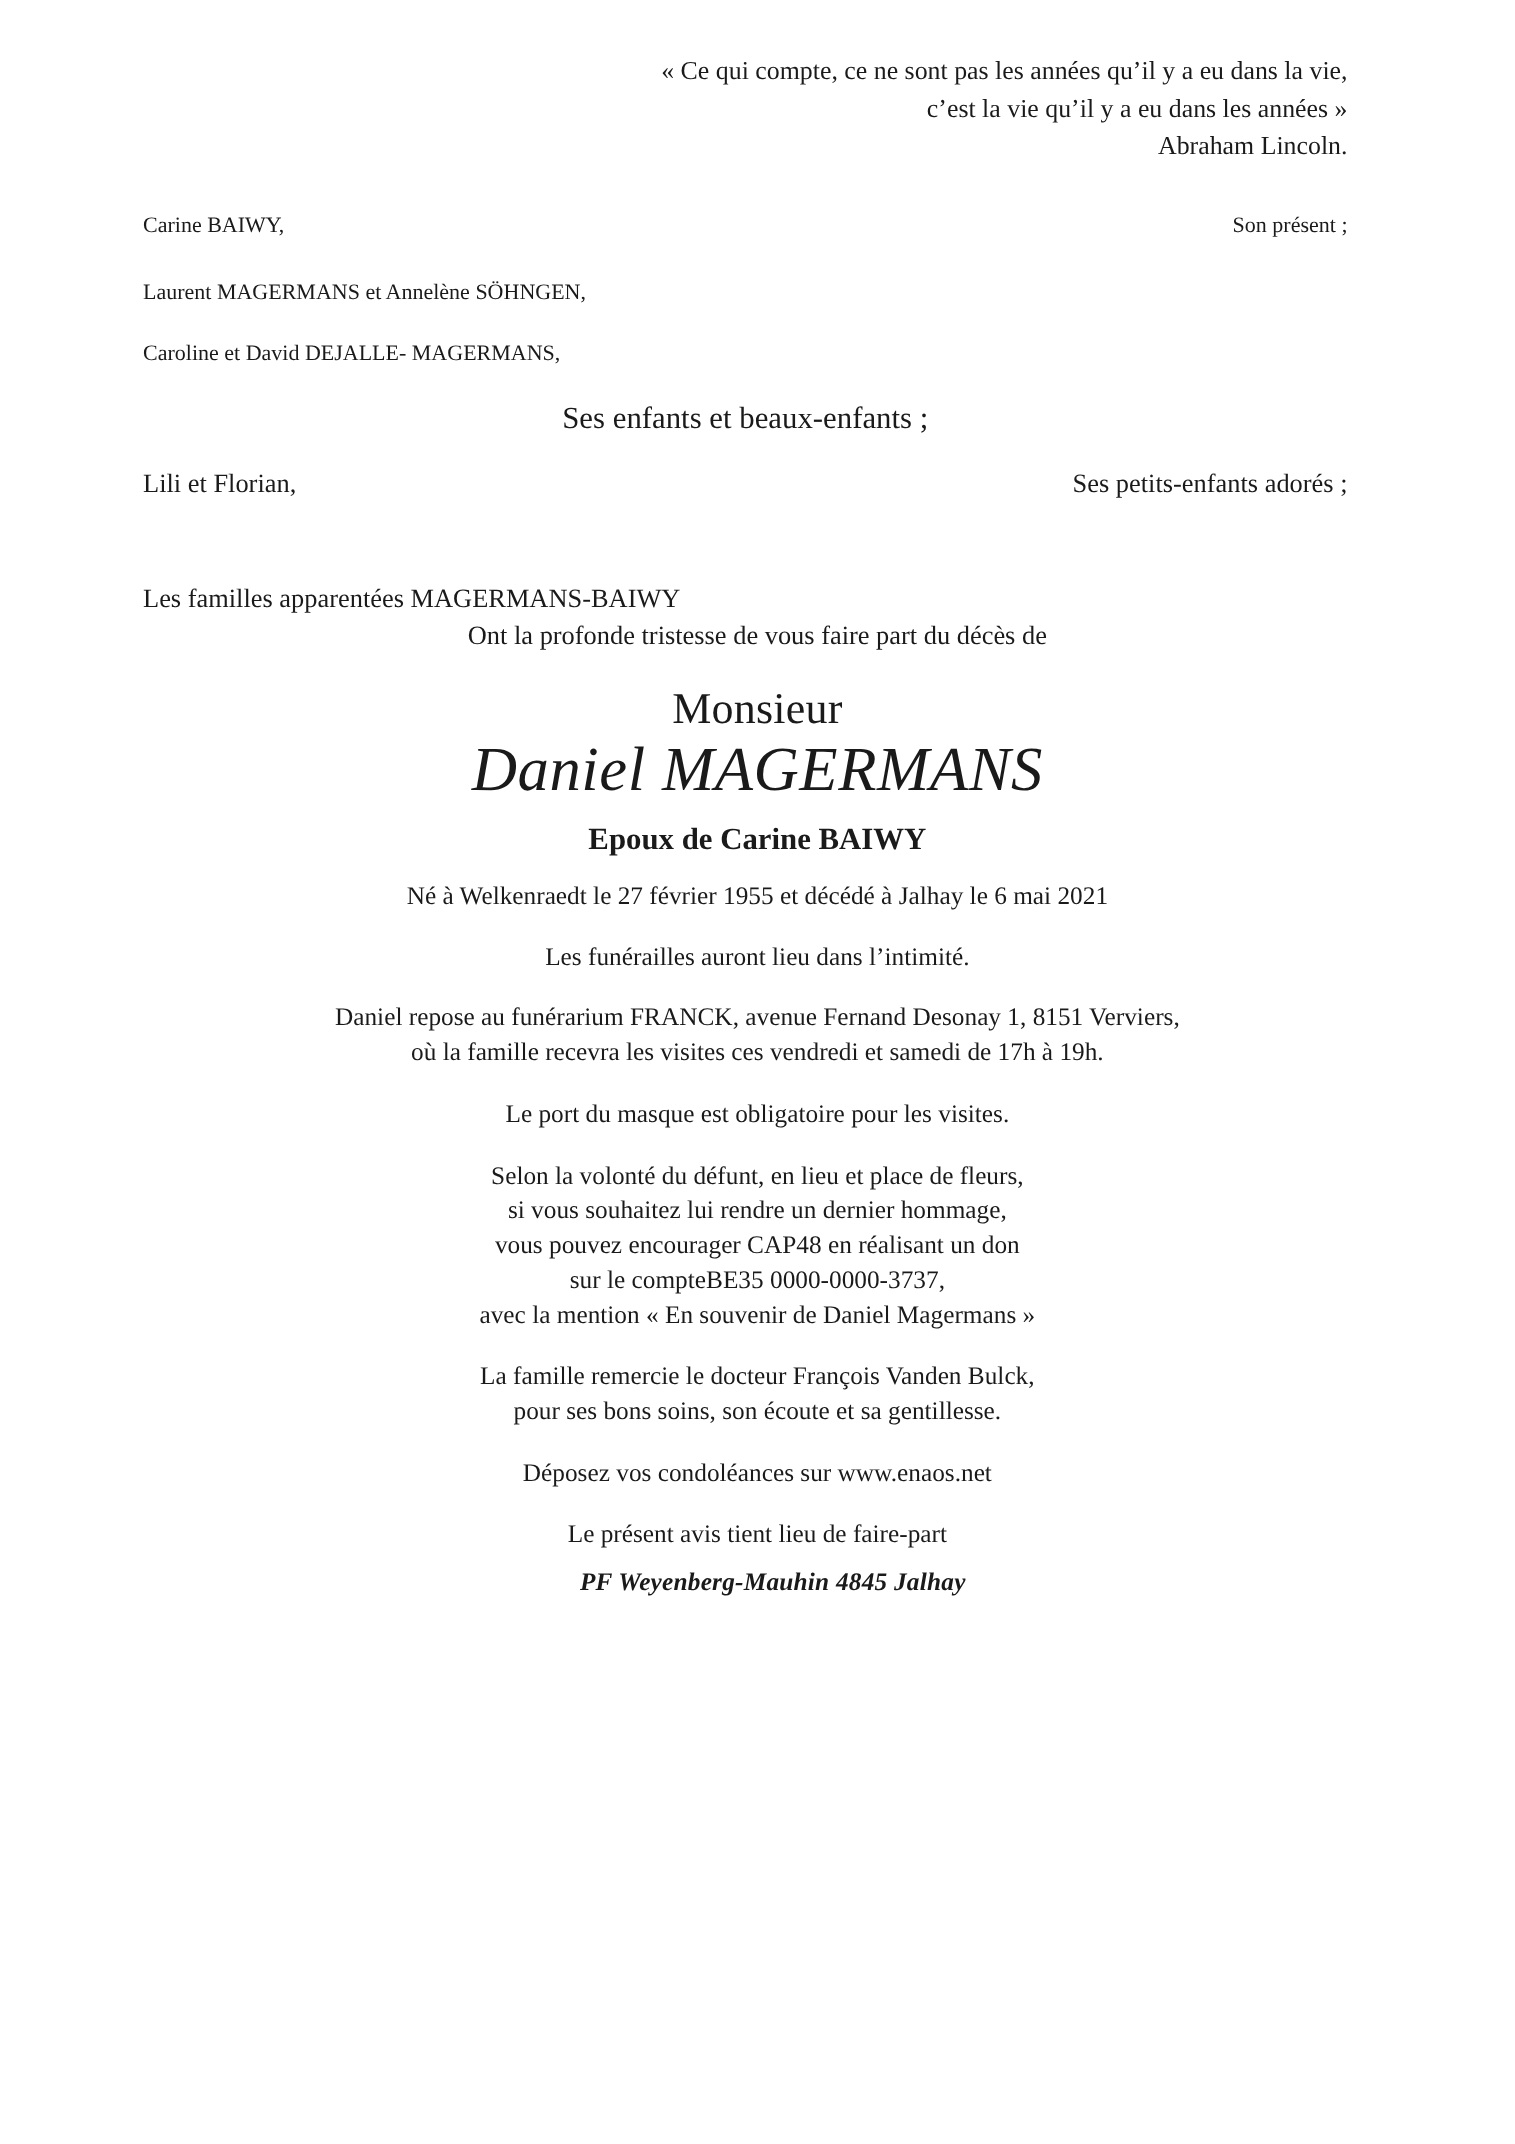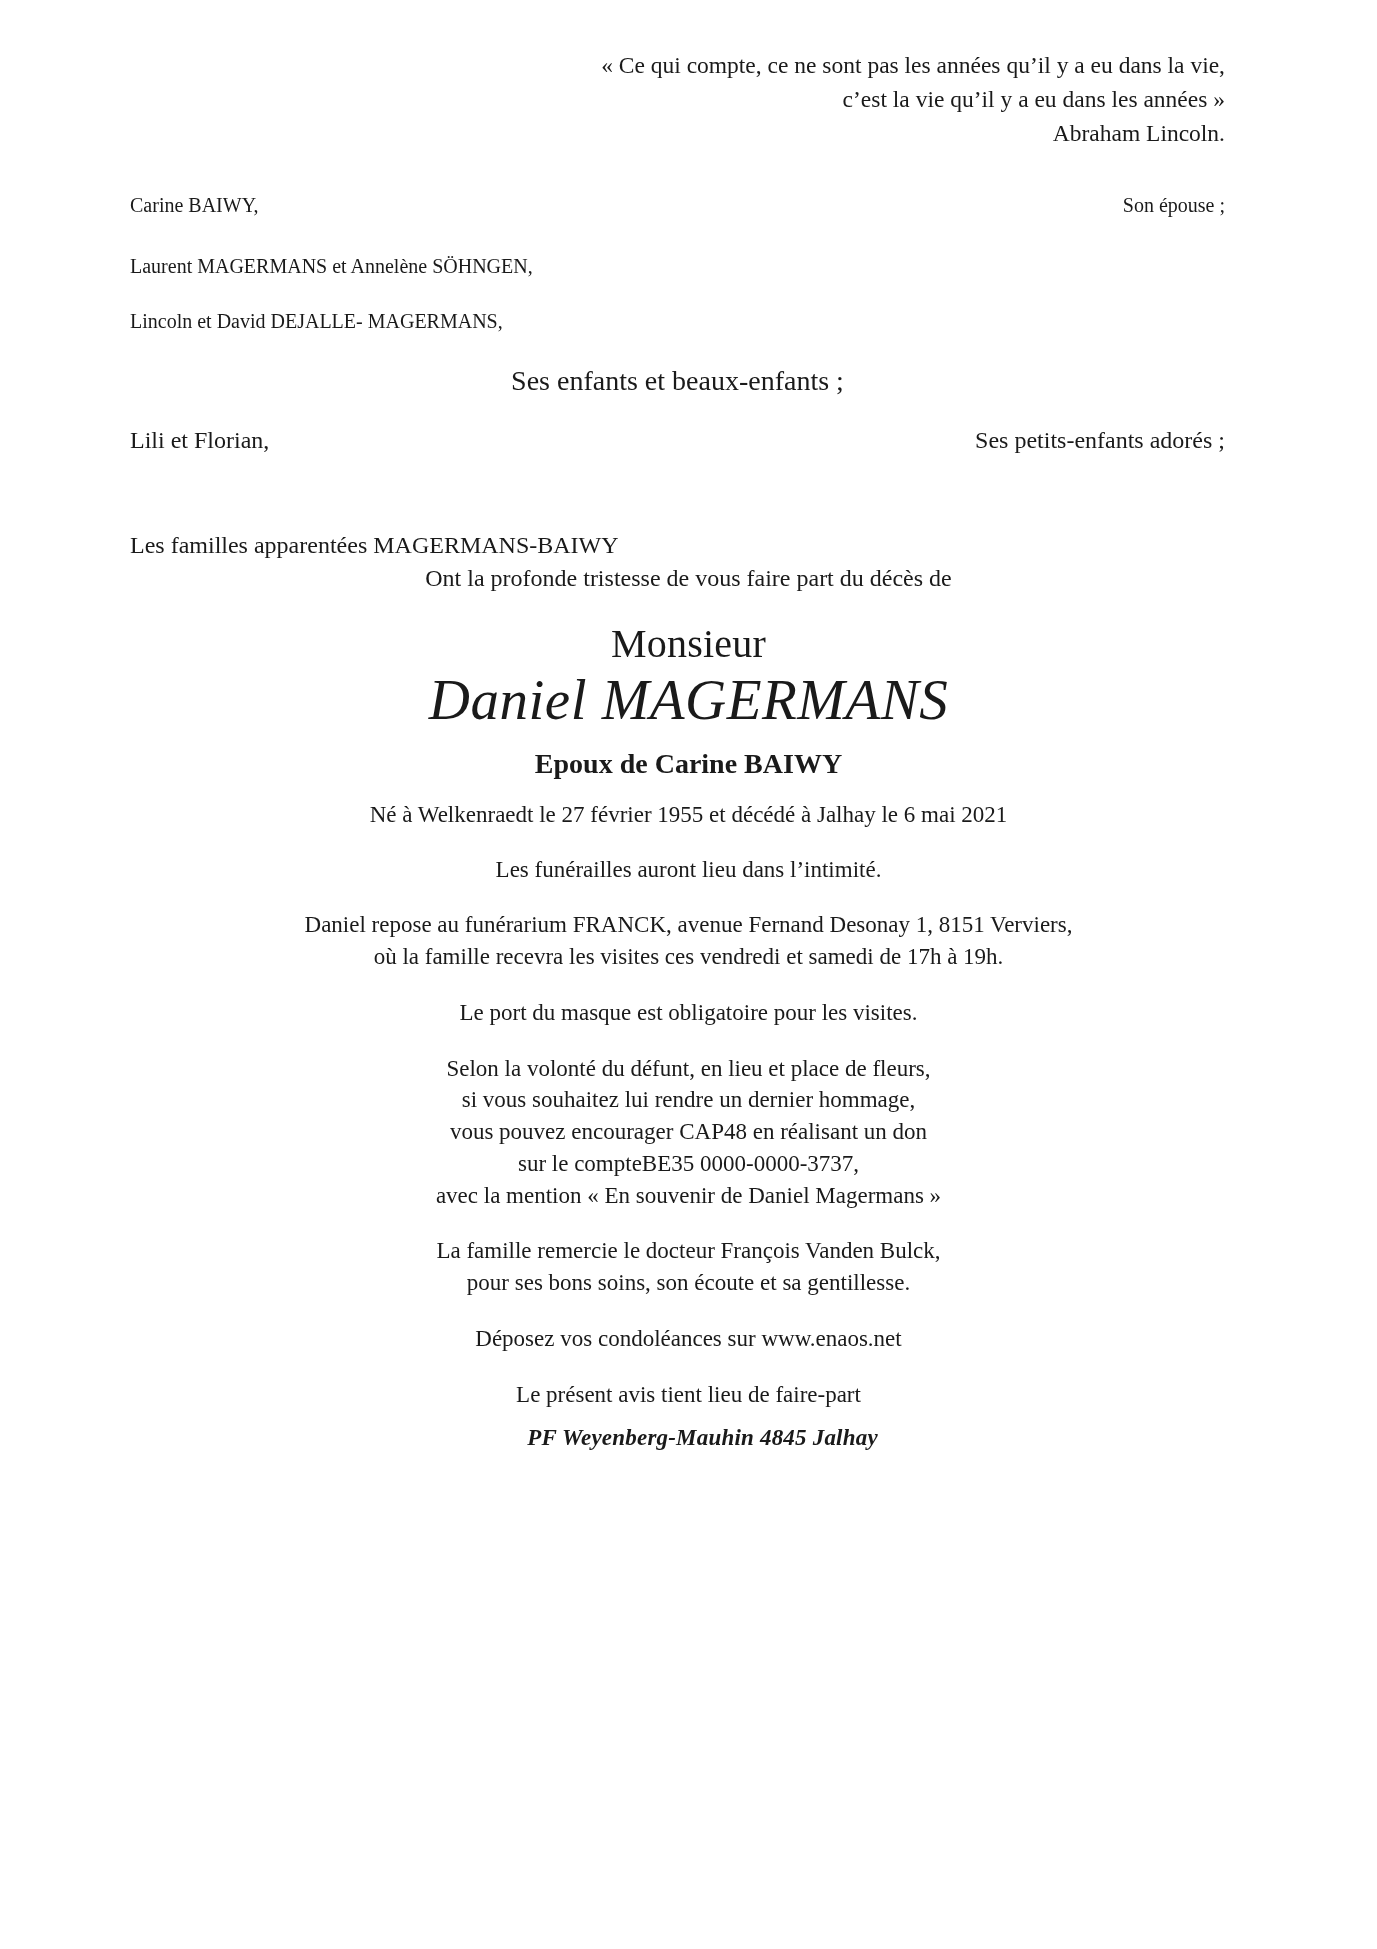--- a/index.html
+++ b/index.html
@@ -135,33 +135,33 @@
   <div class="quote">
     <span class="line">« Ce qui compte, ce ne sont pas les années qu’il y a eu dans la vie,</span>
     <span class="line">c’est la vie qu’il y a eu dans les années »</span>
     <span class="author">Abraham Lincoln.</span>
   </div>
 
   <div class="family">
 
     <div class="fam-row">
       <span class="fam-left">Carine BAIWY,</span>
-      <span class="fam-right">Son épouse ;</span>
+      <span class="fam-right">Son présent ;</span>
     </div>
 
     <div class="sp-2"></div>
 
     <div class="fam-row solo">
       <span class="fam-left">Laurent MAGERMANS et Annelène SÖHNGEN,</span>
     </div>
 
     <div class="sp-1"></div>
 
     <div class="fam-row solo">
-      <span class="fam-left">Lincoln et David DEJALLE- MAGERMANS,</span>
+      <span class="fam-left">Caroline et David DEJALLE- MAGERMANS,</span>
     </div>
 
     <div class="row-enfants">Ses enfants et beaux-enfants ;</div>
 
     <div class="row-petits">
       <span class="fam-left">Lili et Florian,</span>
       <span class="fam-right">Ses petits-enfants adorés ;</span>
     </div>
 
     <div class="row-apparentees">Les familles apparentées MAGERMANS-BAIWY</div>

